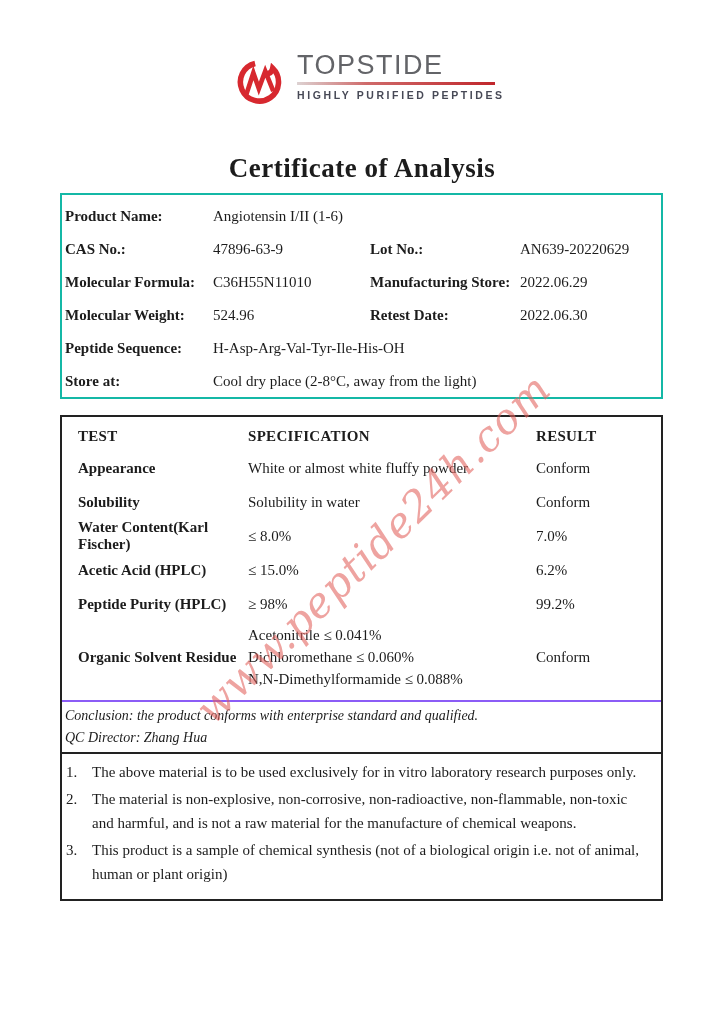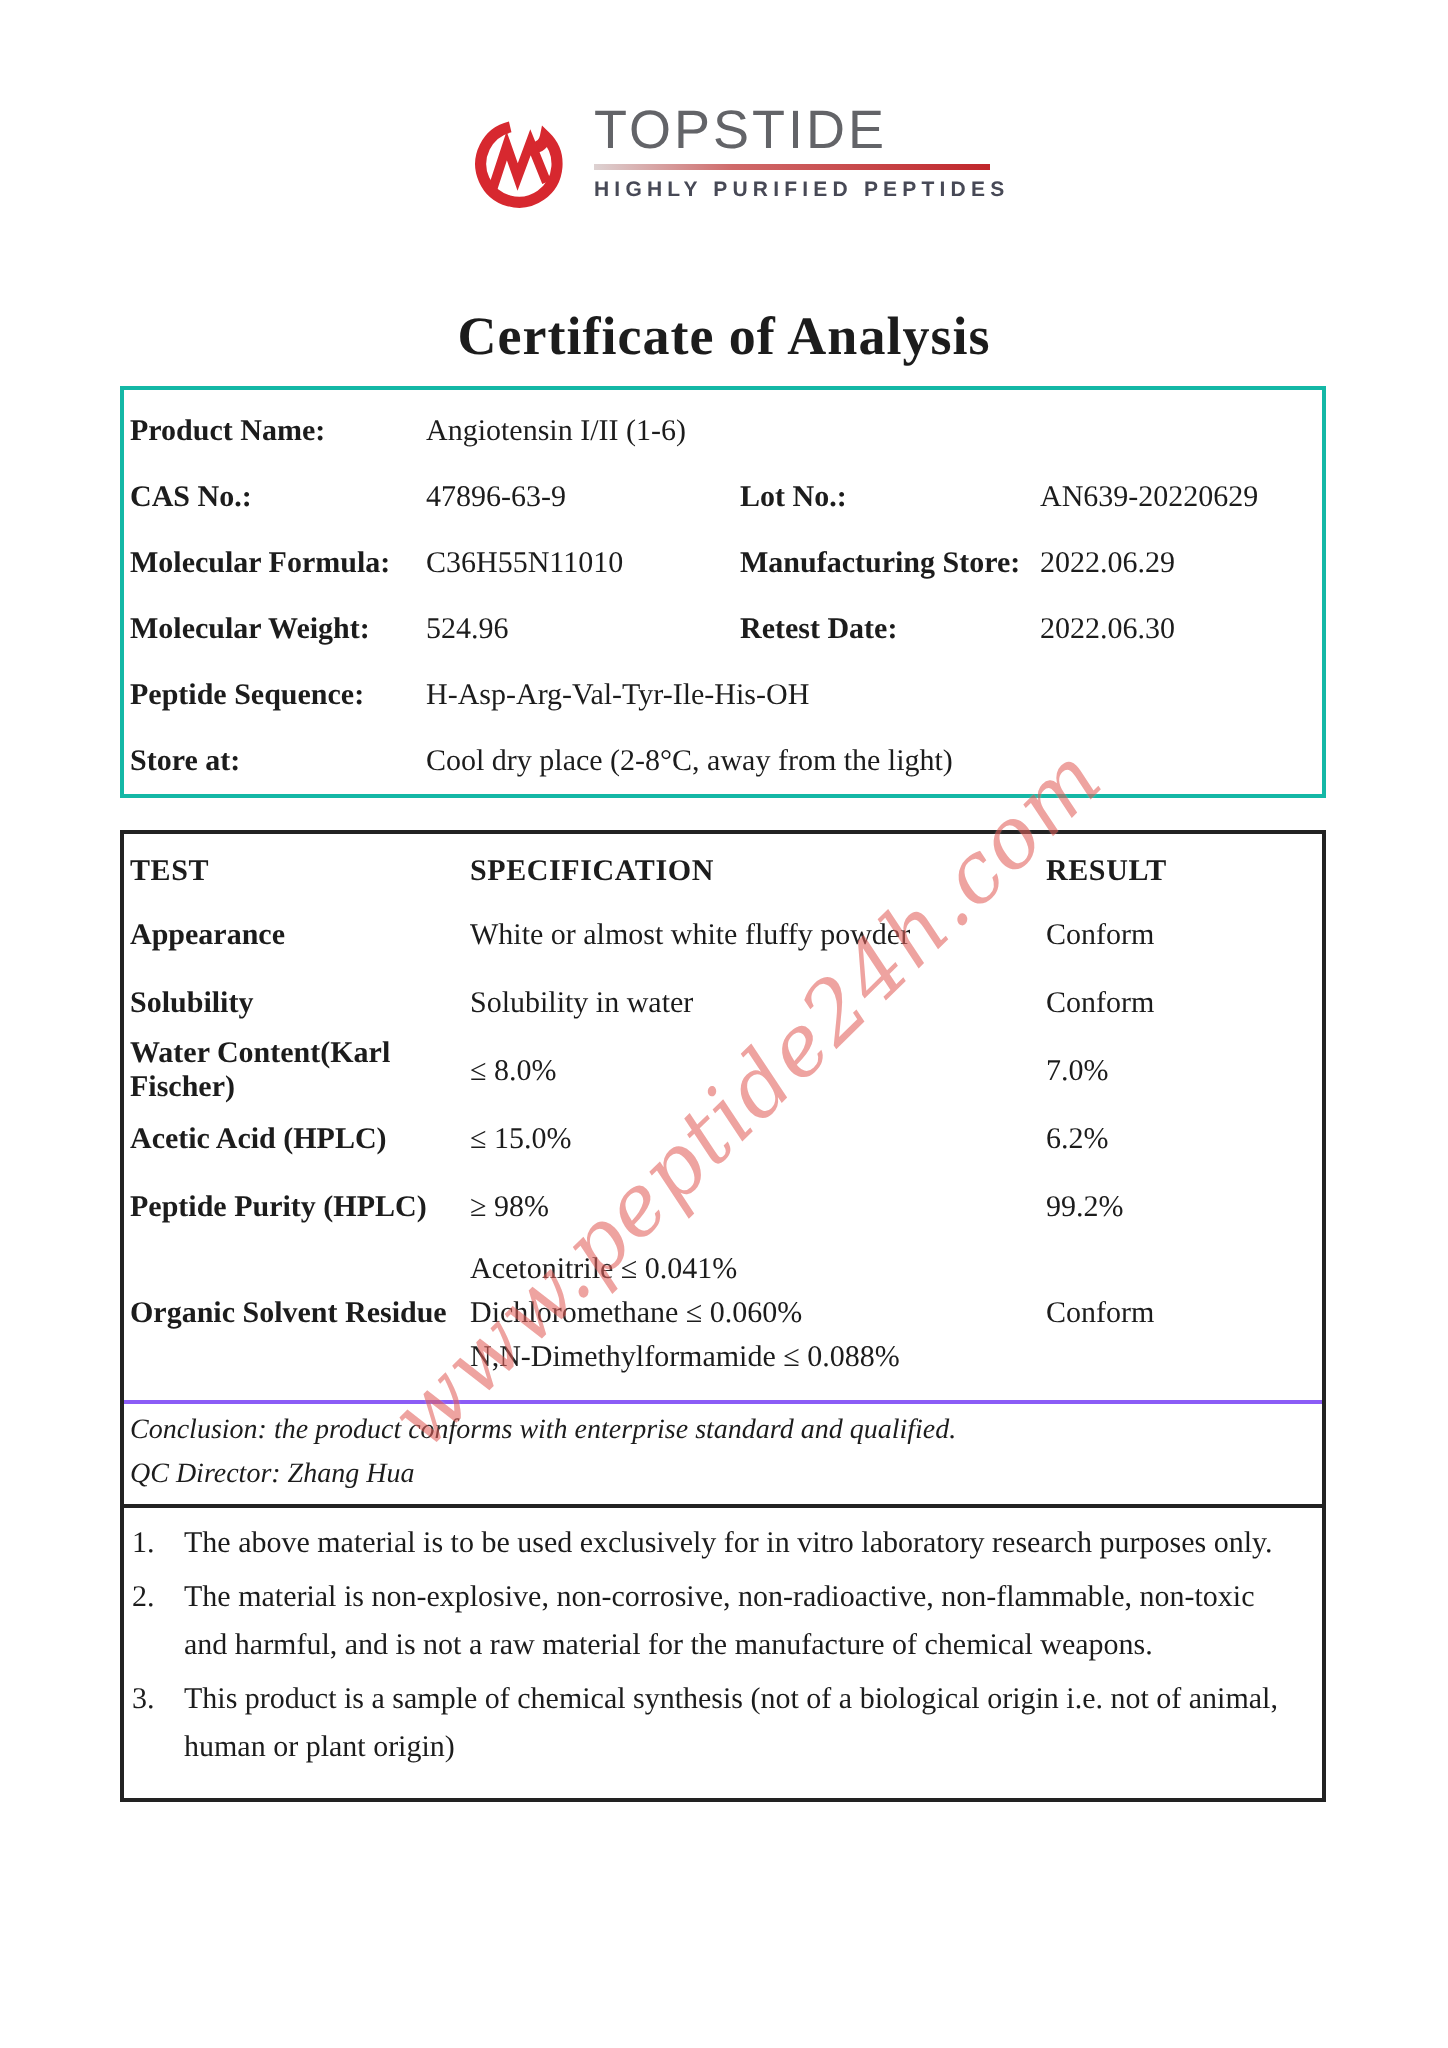--- a/index.html
+++ b/index.html
@@ -44,21 +44,21 @@
   }
   .info-label { font-weight:bold; }
   .info-value.bold { font-weight:normal; }
   .info-value.wide { grid-column:2 / 5; }
 
   
   .test-table {
     position:absolute; left:60px; top:415px; width:603px;
     border:2px solid #222; box-sizing:border-box; background:transparent;
   }
-  .test-section { padding:4px 0 8px 3px; }
+  .test-section { padding:4px 0 8px 16px; }
   .tt-grid { display:grid; grid-template-columns:170px 288px 1fr; align-items:center; }
   .test-header { height:30px; font-weight:bold; font-size:15px; letter-spacing:0.3px; }
   .test-row { min-height:34px; font-size:15px; }
   .test-row .cell-test { font-weight:bold; }
   .test-row.multi { padding:3px 0 2px 0; }
   .spec-line { line-height:22px; }
 
   .conclusion-section {
     border-top:2px solid #8b5cf6; padding:3px 0 3px 3px; font-size:14px; line-height:22px;font-style:italic;
   }

